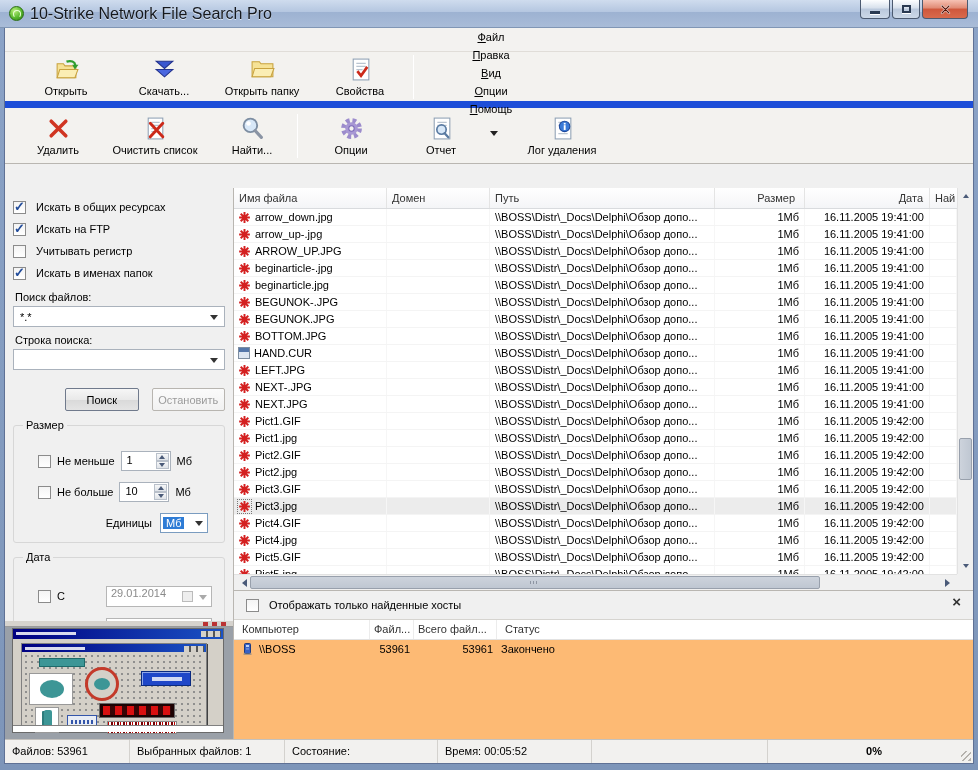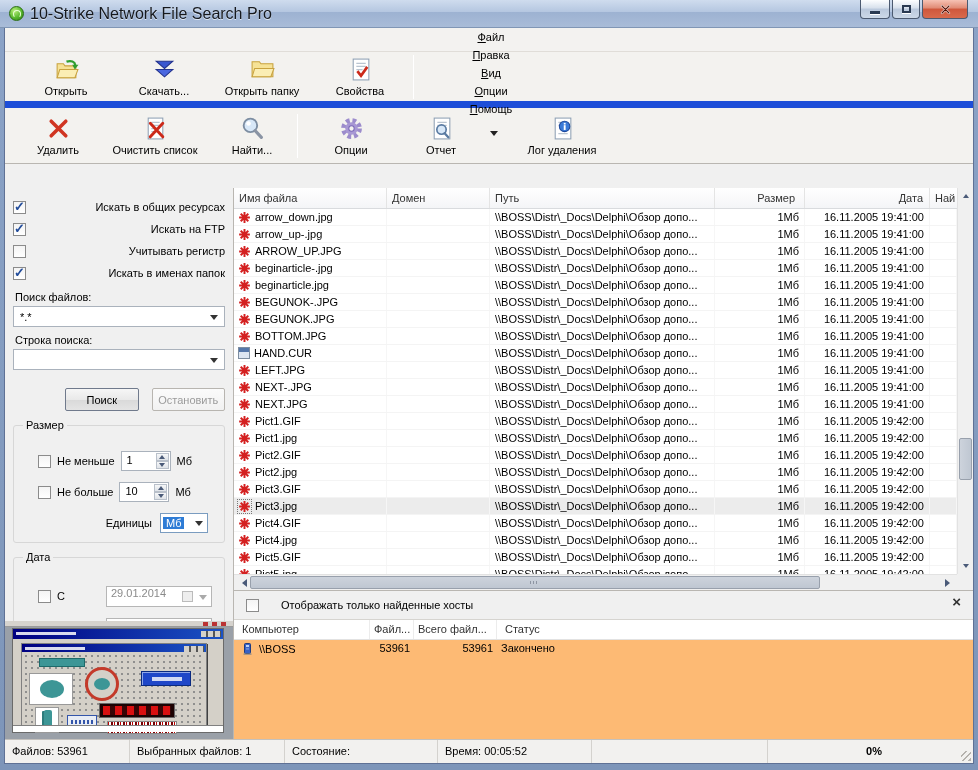--- a/index.html
+++ b/index.html
@@ -41,21 +41,21 @@
   .tbtn.narrow { width:82px; } .tbtn.wide { width:112px; }
   .tbtn svg { width:25px; height:25px; }
   .tsep { width:1px; height:44px; background:#c9c6c1; border-right:1px solid #fff; margin:0 4px; }
   .drop-arrow { width:0; height:0; border:4px solid transparent; border-top:5px solid #222; margin:0 8px; }
 
   
   #content { position:absolute; left:0; right:0; top:160px; bottom:24px; display:flex; }
 
   
   #sidepanel { width:228px; background:#f0f0f0; position:relative; padding:8px 8px 0 8px; flex:none; }
-  .check-row { display:flex; align-items:center; gap:22px; height:22px;justify-content:space-between; }
+  .check-row { display:flex; align-items:center; gap:10px; height:22px; }
   .cb { width:13px; height:13px; border:1px solid #8b8b8b; background:linear-gradient(180deg,#f4f4f4,#fff); position:relative; flex:none; }
   .cb.on::after { content:"✓"; position:absolute; left:0px; top:-3px; font-size:13px; font-weight:bold; color:#234d9b; }
   .fieldlabel { margin:7px 0 3px 2px; }
   .combo { height:21px; background:#fff; border:1px solid #aab2bc; display:flex; align-items:center; padding:0 6px; position:relative; }
   .combo .arr { position:absolute; right:6px; top:8px; width:0; height:0; border:4px solid transparent; border-top:5px solid #333; }
   #btnrow { display:flex; margin:18px 0 0 52px; gap:13px; }
   .pushbtn { width:74px; height:23px; border:1px solid #707a8c; border-radius:2px;
     background:linear-gradient(180deg,#f6f6f6,#e9e9e9 50%,#d9d9d9 51%,#e4e4e4); 
     display:flex; align-items:center; justify-content:center; }
   .pushbtn.disabled { border-color:#b8b5b0; color:#9b9b9b; background:linear-gradient(180deg,#fbfbfb,#f1f1f1); }
@@ -144,21 +144,21 @@
   .tri-r{width:0;height:0;border:4px solid transparent;border-left:5px solid #4a5a78;}
   #sq { position:absolute; right:0; bottom:0; width:16px; height:16px; background:#f0f0f0; }
 
   
   #hosts { position:absolute; left:0; right:0; bottom:0; height:149px; background:#fdba74; border-top:1px solid #b9b6b1; }
   #hosts-filter { height:29px; background:#f0f0f0; border-bottom:1px solid #d6d4d0; display:flex; align-items:center; padding-left:12px; position:relative; }
   #hosts-close { position:absolute; right:12px; top:3px; font-size:15px; font-weight:bold; color:#333; line-height:15px; }
   #hosts-header { height:20px; display:flex; border-bottom:1px solid #e2e2e2; background:#fff; }
   .hth { padding:3px 4px 0 4px; border-right:1px solid #ececec; color:#333; overflow:hidden; white-space:nowrap; }
   .h-comp { width:136px; padding-left:8px; } .h-files { width:44px; } .h-total { width:83px; } .h-status { flex:1; border-right:none; padding-left:8px; }
-  .htr { display:flex; height:18px; line-height:17px; }
+  .htr { display:flex; height:18px; line-height:17px;align-items:center; }
   .htd { padding:0 4px; overflow:hidden; white-space:nowrap; }
   .htd.h-comp { display:flex; align-items:center; gap:5px; padding-left:8px; }
   .htd.h-files,.htd.h-total { text-align:right; }
   .pc-ic { width:12px; height:12px; flex:none; }
 
   
   #statusbar { position:absolute; left:0; right:0; bottom:0; height:24px; background:#f2f1ef; border-top:1px solid #c4c1bd; display:flex; }
   .seg { border-right:1px solid #d4d2ce; padding:5px 0 0 7px; overflow:hidden; white-space:nowrap; }
   .seg1{width:125px;} .seg2{width:155px;} .seg3{width:153px;} .seg4{width:154px;} .seg5{width:176px;}
   .seg6{flex:1; border-right:none; text-align:center; font-weight:bold; position:relative;}

